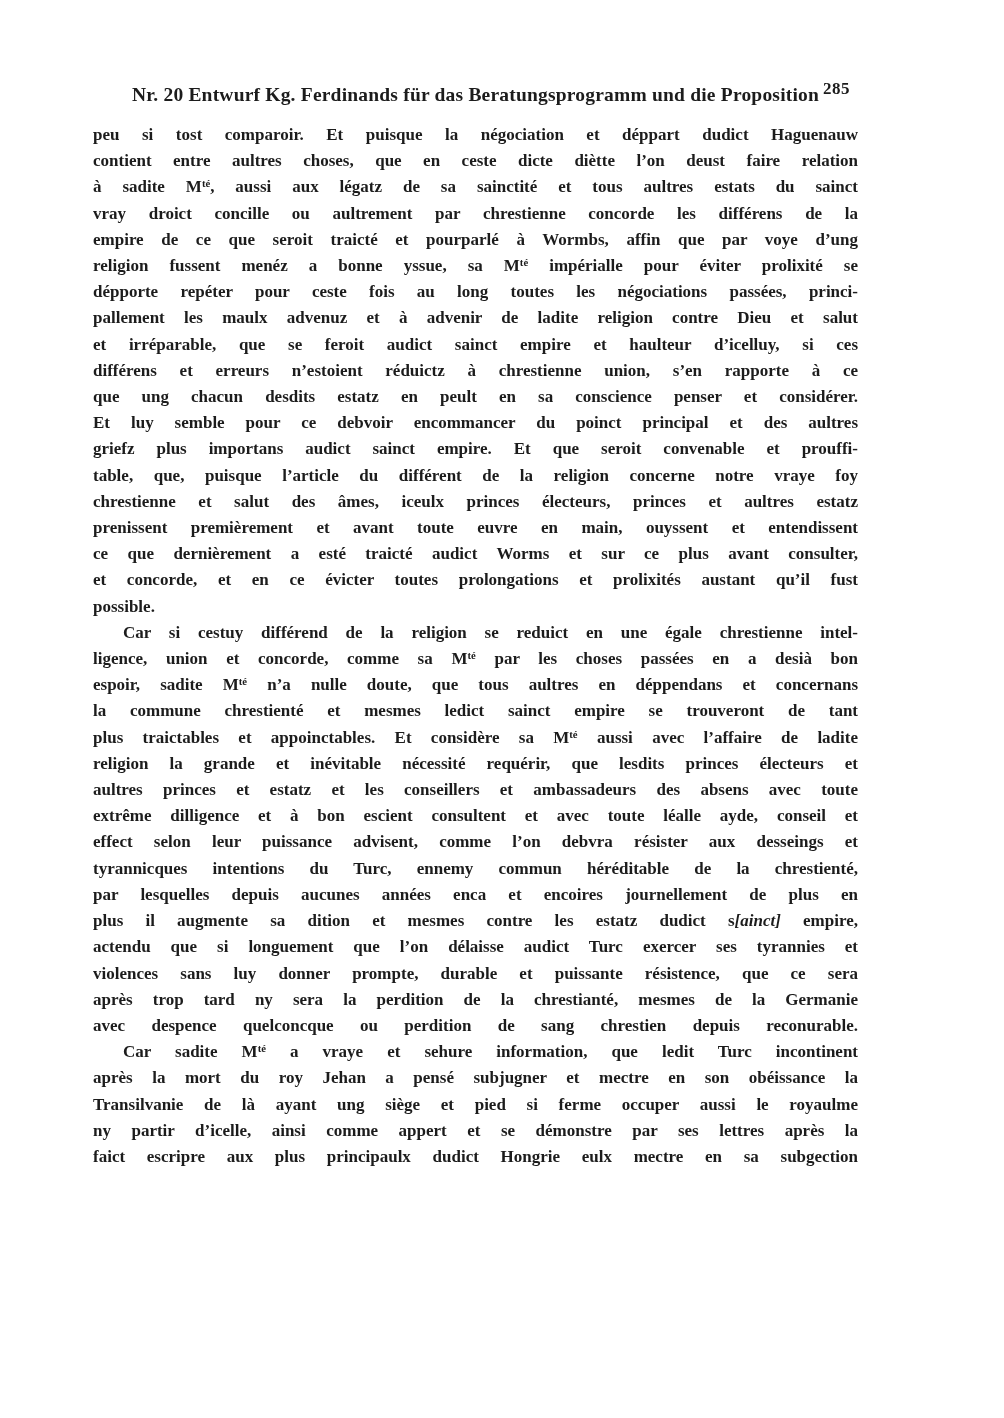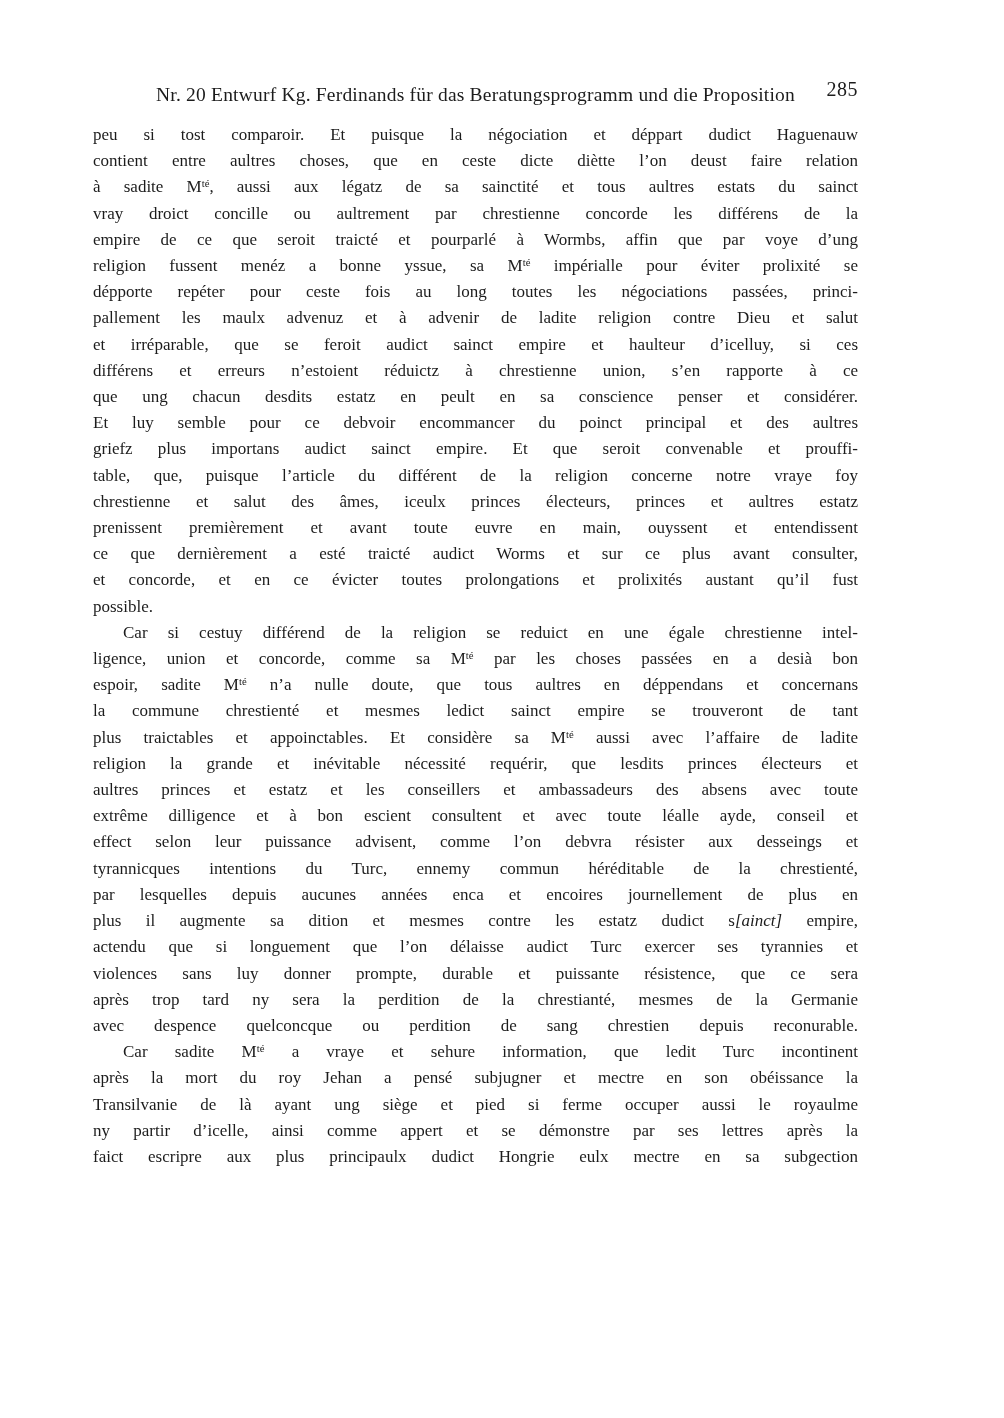--- a/index.html
+++ b/index.html
@@ -8,37 +8,38 @@
     background: #ffffff;
   }
   .page {
     position: relative;
     width: 1004px;
     height: 1418px;
     background: #ffffff;
     font-family: "Liberation Serif", serif;
     color: #1c1c1c;
     overflow: hidden;
+    font-weight: bold;
   }
   .header {
     position: absolute;
     top: 84px;
     left: 93px;
     width: 765px;
     text-align: center;
     font-size: 19.5px;
     line-height: 22px;
     letter-spacing: 0.2px;
     white-space: nowrap;
   }
   .page-number {
     position: absolute;
-    right: 0;
+    right: 8px;
     top: -6px;
-    font-size: 20px;
+    font-size: 17px;
     letter-spacing: 0.5px;
   }
   .body-text {
     position: absolute;
     top: 122px;
     left: 93px;
     width: 765px;
     font-size: 17px;
     line-height: 26.2px;
   }

